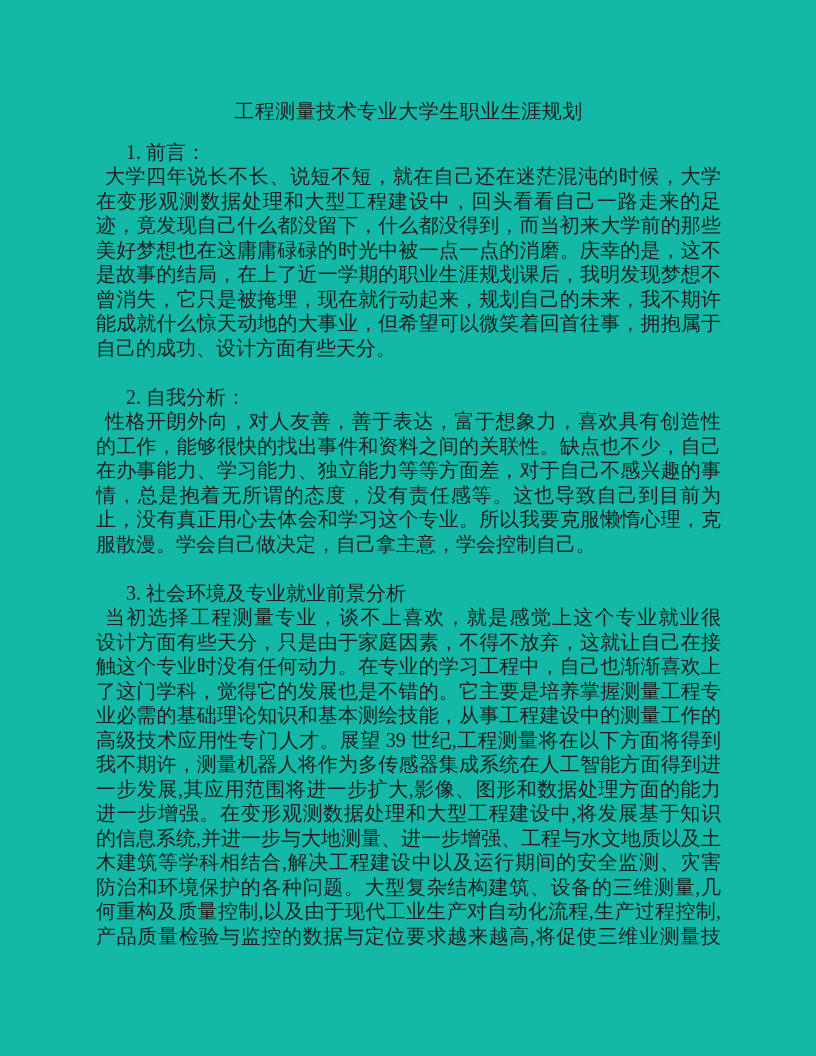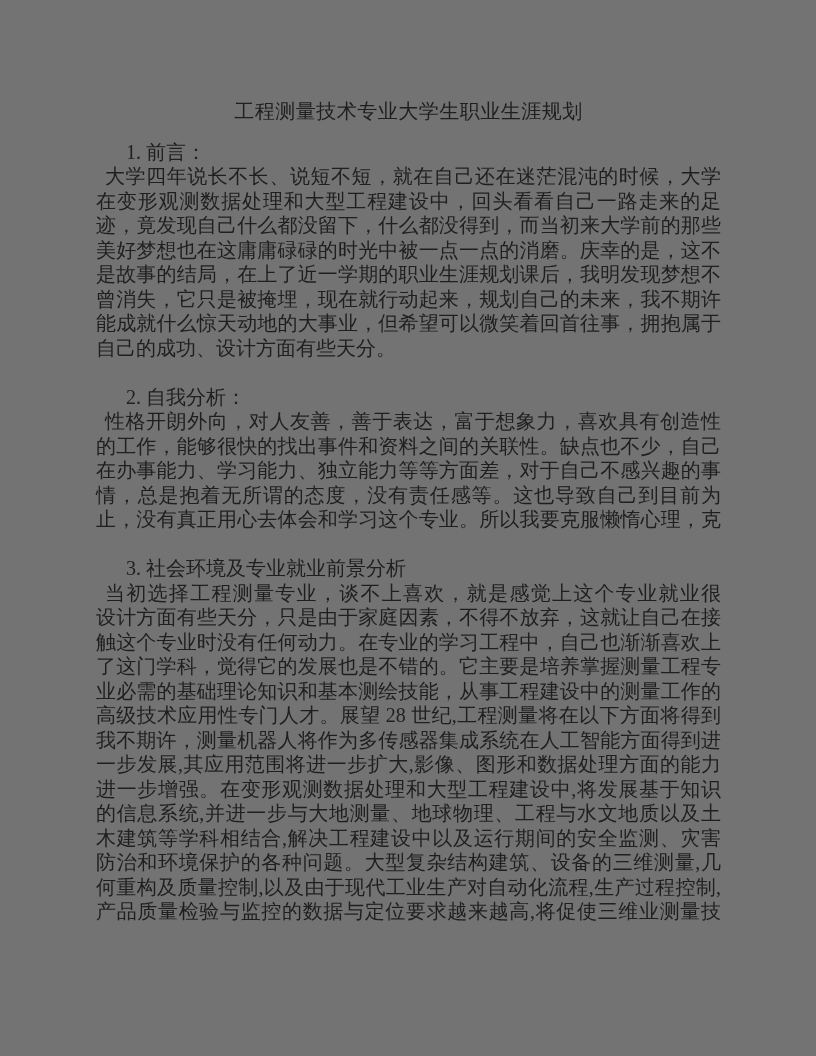--- a/index.html
+++ b/index.html
@@ -4,21 +4,21 @@
 <style>
   html, body {
     margin: 0;
     padding: 0;
     background: #ffffff;
   }
   .page {
     position: relative;
     width: 816px;
     height: 1056px;
-    background: #737373;
+    background: #14b8a6;
     overflow: hidden;
     font-family: "Liberation Serif", "DejaVu Serif", serif;
     color: #1f1f1f;
     font-size: 20px;
     line-height: 24.5px;
   }
   .content {
     padding: 99px 95px 0 96px; 
   }
   .doc-title {
@@ -64,34 +64,35 @@
       <div class="line para-end">自己的成功、设计方面有些天分。</div>
     </div>
 
     <div class="section">
       <div class="heading">2. 自我分析：</div>
       <div class="line first">性格开朗外向，对人友善，善于表达，富于想象力，喜欢具有创造性</div>
       <div class="line">的工作，能够很快的找出事件和资料之间的关联性。缺点也不少，自己</div>
       <div class="line">在办事能力、学习能力、独立能力等等方面差，对于自己不感兴趣的事</div>
       <div class="line">情，总是抱着无所谓的态度，没有责任感等。这也导致自己到目前为</div>
       <div class="line">止，没有真正用心去体会和学习这个专业。所以我要克服懒惰心理，克</div>
+      <div class="line para-end">服散漫。学会自己做决定，自己拿主意，学会控制自己。</div>
     </div>
 
     <div class="section">
       <div class="heading">3. 社会环境及专业就业前景分析</div>
       <div class="line first">当初选择工程测量专业，谈不上喜欢，就是感觉上这个专业就业很</div>
       <div class="line">设计方面有些天分，只是由于家庭因素，不得不放弃，这就让自己在接</div>
       <div class="line">触这个专业时没有任何动力。在专业的学习工程中，自己也渐渐喜欢上</div>
       <div class="line">了这门学科，觉得它的发展也是不错的。它主要是培养掌握测量工程专</div>
       <div class="line">业必需的基础理论知识和基本测绘技能，从事工程建设中的测量工作的</div>
-      <div class="line">高级技术应用性专门人才。展望 28 世纪,工程测量将在以下方面将得到</div>
+      <div class="line">高级技术应用性专门人才。展望 39 世纪,工程测量将在以下方面将得到</div>
       <div class="line">我不期许，测量机器人将作为多传感器集成系统在人工智能方面得到进</div>
       <div class="line">一步发展,其应用范围将进一步扩大,影像、图形和数据处理方面的能力</div>
       <div class="line">进一步增强。在变形观测数据处理和大型工程建设中,将发展基于知识</div>
-      <div class="line">的信息系统,并进一步与大地测量、地球物理、工程与水文地质以及土</div>
+      <div class="line">的信息系统,并进一步与大地测量、进一步增强、工程与水文地质以及土</div>
       <div class="line">木建筑等学科相结合,解决工程建设中以及运行期间的安全监测、灾害</div>
       <div class="line">防治和环境保护的各种问题。大型复杂结构建筑、设备的三维测量,几</div>
       <div class="line">何重构及质量控制,以及由于现代工业生产对自动化流程,生产过程控制,</div>
       <div class="line">产品质量检验与监控的数据与定位要求越来越高,将促使三维业测量技</div>
     </div>
 
   </div>
 </div>
 
 </body></html>

